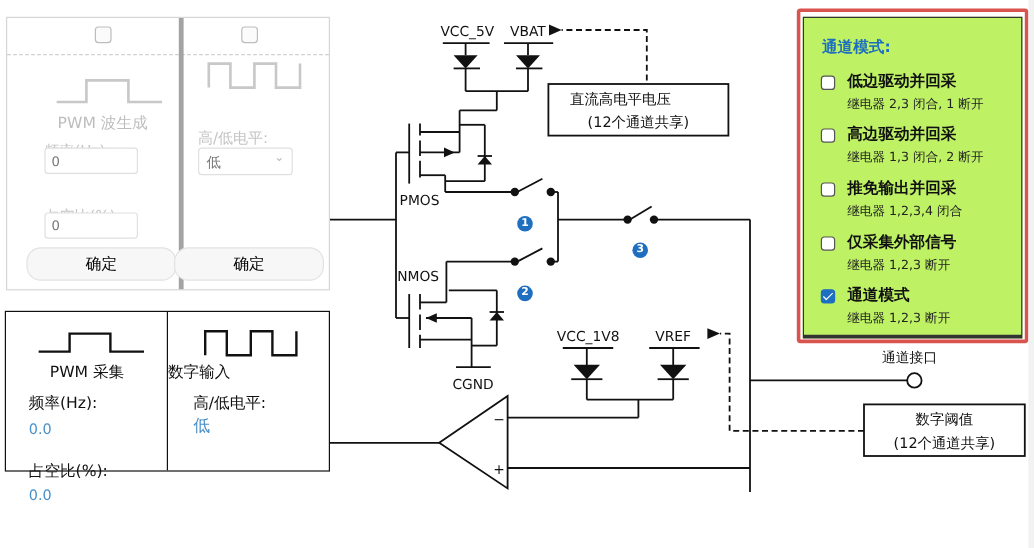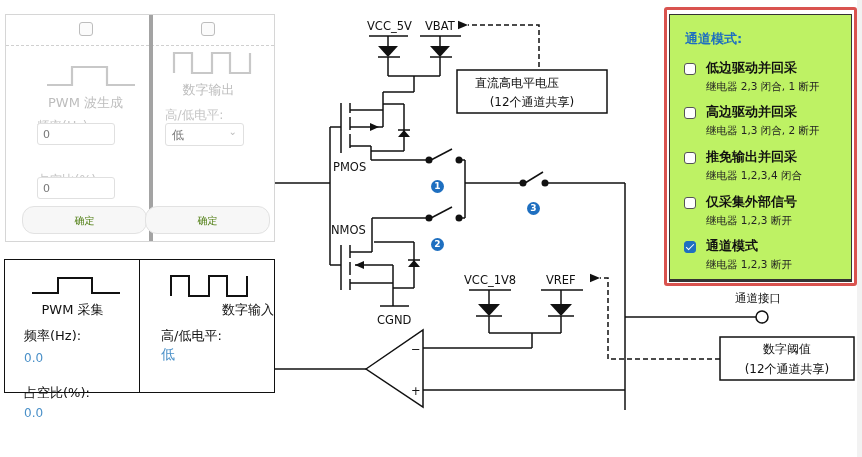--- a/index.html
+++ b/index.html
@@ -8,21 +8,21 @@
   
   #out-panel{left:5px;top:14px;width:270px;height:228px;border:1px solid #d6d6d6;box-sizing:border-box;background:#fff;}
   .out-col{position:absolute;top:0;height:100%;box-sizing:border-box;}
   .out-col.c1{left:12px;width:135px;border-right:4px solid #a3a3a3;}
   .out-col.c2{left:135px;width:135px;}
   .cb-row{position:absolute;left:0;right:0;top:0;height:30px;border-bottom:1px dashed #d0d0d0;}
   .cb-box{position:absolute;top:7px;width:12px;height:12px;border:1px solid #bdbdbd;border-radius:3px;background:#fbfbfb;}
   .dis-text{color:#bdbdbd;font-size:13px;}
   .dis-label{color:#c4c4c4;font-size:12.5px;}
   .dis-input{position:absolute;width:78px;height:22px;border:1px solid #e0e0e0;border-radius:3px;font-size:11px;color:#777;box-sizing:border-box;padding:4px 5px;background:#fff;}
-  .dis-btn{position:absolute;height:28px;border:1px solid #e2e2e2;border-radius:12px;background:#f7f7f7;color:#4d7c0f;font-size:10px;text-align:center;line-height:27px;box-sizing:border-box;}
+  .dis-btn{position:absolute;height:28px;border:1px solid #e2e2e2;border-radius:12px;background:#f7f7f7;color:#000000;font-size:13px;text-align:center;line-height:27px;box-sizing:border-box;}
   .dis-select{position:absolute;width:79px;height:23px;border:1px solid #e0e0e0;border-radius:3px;font-size:12px;color:#777;box-sizing:border-box;padding:3px 6px;}
   .dis-select .chev{position:absolute;right:6px;top:2px;color:#bbb;font-size:10px;}
   
   #in-panel{left:4px;top:259px;width:271px;height:134px;border:1.5px solid #111;box-sizing:border-box;}
   .in-col{position:absolute;top:0;height:100%;box-sizing:border-box;}
   .in-col.c1{left:0;width:135px;border-right:1.5px solid #111;}
   .in-col.c2{left:135px;width:134px;}
   .lbl{font-size:13px;color:#111;}
   .val{font-size:12px;color:#4a90c8;}
   
@@ -190,21 +190,20 @@
     <div class="dis-input" style="left:19px;top:108px;">0</div>
     <div class="abs dis-label" style="left:19px;top:157px;">占空比(%):</div>
     <div class="dis-input" style="left:19px;top:162px;">0</div>
     <div class="dis-btn" style="left:4px;top:191px;width:125px;">确定</div>
   </div>
   <div class="out-col c2">
     <div class="cb-box" style="left:60px;"></div>
     <svg class="abs" style="left:31px;top:36px;" width="80" height="24">
       <polyline points="2,22 2,2 20,2 20,22 40,22 40,2 58,2 58,22 78,22 78,2" fill="none" stroke="#c8c8c8" stroke-width="2.2"></polyline>
     </svg>
-    <div class="abs dis-text" style="left:0;width:135px;top:66px;text-align:center;">数字输出</div>
     <div class="abs dis-label" style="left:24px;top:92px;">高/低电平:</div>
     <div class="dis-select" style="left:24px;top:108px;">
       <span>低</span>
       <span class="chev">⌄</span>
     </div>
     <div class="dis-btn" style="left:4px;top:191px;width:125px;">确定</div>
   </div>
 </div>
 
 <div id="in-panel" class="abs">
@@ -215,21 +214,21 @@
     <div class="abs lbl" style="left:0;width:135px;top:41px;text-align:center;">PWM 采集</div>
     <div class="abs lbl" style="left:19px;top:67px;">频率(Hz):</div>
     <div class="abs val" style="left:19px;top:91px;">0.0</div>
     <div class="abs lbl" style="left:19px;top:124px;">占空比(%):</div>
     <div class="abs val" style="left:19px;top:146px;">0.0</div>
   </div>
   <div class="in-col c2">
     <svg class="abs" style="left:29px;top:14px;" width="80" height="24">
       <polyline points="2,22 2,2 20,2 20,22 40,22 40,2 58,2 58,22 78,22 78,2" fill="none" stroke="#111" stroke-width="2"></polyline>
     </svg>
-    <div class="abs lbl" style="left:0;width:134px;top:41px;text-align:right;">数字输入</div>
+    <div class="abs lbl" style="left:0;width:134px;top:41px;text-align:left;">数字输入</div>
     <div class="abs lbl" style="left:21px;top:67px;">高/低电平:</div>
     <div class="abs val" style="left:21px;top:86px;font-size:14px;">低</div>
   </div>
 </div>
 
 <div id="mode-outer" class="abs">
   <div id="mode-inner">
     <div class="mode-title">通道模式:</div>
     <div class="mode-item" style="top:44px;">
       <div class="mode-cb"></div>

